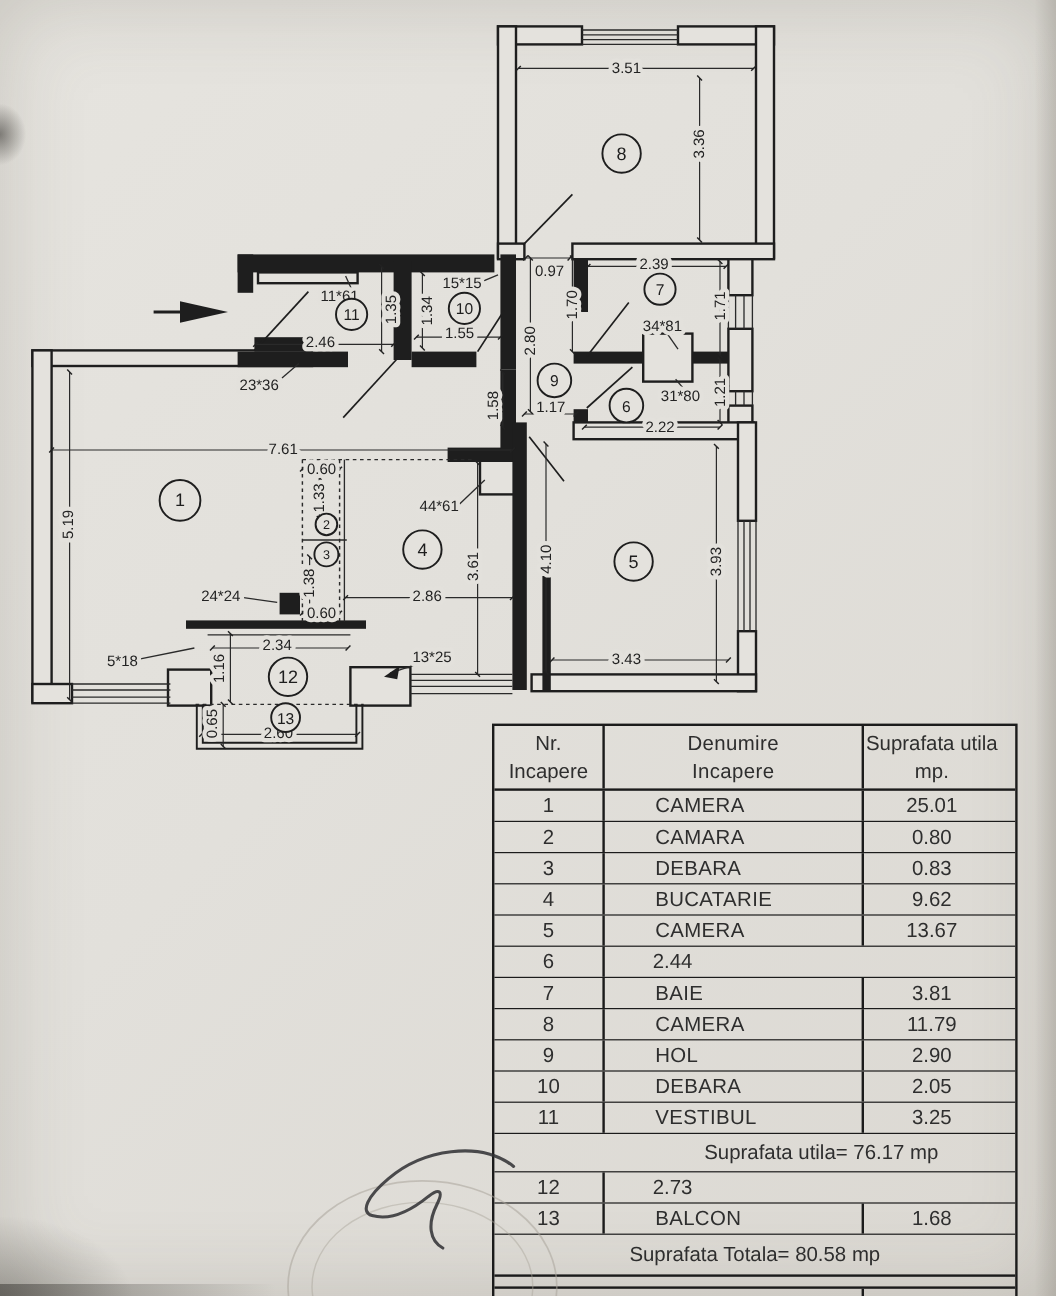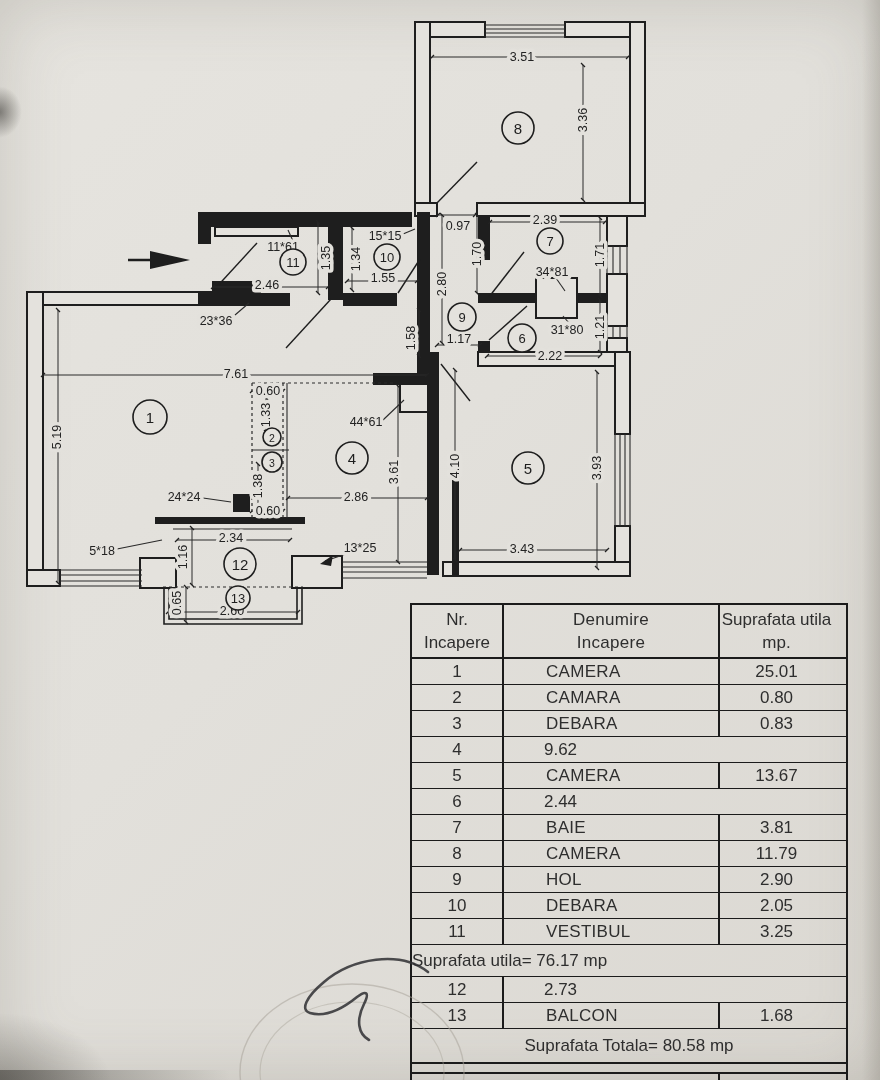--- a/index.html
+++ b/index.html
@@ -34,21 +34,21 @@
   .c{box-sizing:border-box;display:flex;align-items:center;}
   .c1{width:92px;justify-content:center;border-right:2px solid #1b1b1b;}
   .c2{width:216px;padding-left:42px;border-right:2px solid #1b1b1b;letter-spacing:.3px;}
   .c3{width:113px;justify-content:center;}
   .hdr{height:54px;border-bottom:2px solid #1b1b1b;font-size:17px;text-align:center;}
   .hdr .c{flex-direction:column;justify-content:center;line-height:23px;}
   .hdr .c2{padding-left:0;align-items:center;}
   .r{height:26px;font-size:17px;}
   .trow{height:31px;font-size:17px;display:flex;align-items:center;justify-content:center;border-bottom:1.6px solid #1b1b1b;}
   .trow.big{height:33px;border-bottom:2px solid #1b1b1b;}
-  .sub-shift{padding-right:20px;box-sizing:border-box;width:100%;text-align:left;}
+  .sub-shift{padding-right:64px;box-sizing:border-box;width:100%;text-align:right;}
   .tot-shift{box-sizing:border-box;width:100%;text-align:center;}
   .gap{height:8px;}
   .foot{height:30px;border-top:2px solid #1b1b1b;border-bottom:none;font-size:17px;}
   .f2{width:308px;box-sizing:border-box;border-right:2px solid #1b1b1b;display:flex;align-items:flex-start;justify-content:center;padding-left:88px;padding-top:4px;}
   .f3{width:126px;display:flex;align-items:flex-start;justify-content:center;padding-top:4px;}
   
   .sh{position:absolute;z-index:4;pointer-events:none;}
   .sh-tl{left:-8px;top:86px;width:30px;height:52px;background:radial-gradient(ellipse at 25% 50%,rgba(50,48,44,.55),rgba(50,48,44,0) 70%);}
   .sh-bl{left:-30px;top:1014px;width:140px;height:90px;background:radial-gradient(ellipse at 20% 80%,rgba(58,55,48,.38),rgba(58,55,48,0) 72%);}
   .sh-b{left:0;top:1070px;width:230px;height:10px;background:linear-gradient(to right,rgba(40,38,34,.45),rgba(40,38,34,0));}
@@ -314,20 +314,21 @@
     </div>
 
     <div class="row r">
       <div class="c c1">3</div>
       <div class="c c2">DEBARA</div>
       <div class="c c3">0.83</div>
     </div>
 
     <div class="row r">
       <div class="c c1">4</div>
+      <div class="c c2">BUCATARIE</div>
       <div class="c c3">9.62</div>
     </div>
 
     <div class="row r">
       <div class="c c1">5</div>
       <div class="c c2">CAMERA</div>
       <div class="c c3">13.67</div>
     </div>
 
     <div class="row r">

